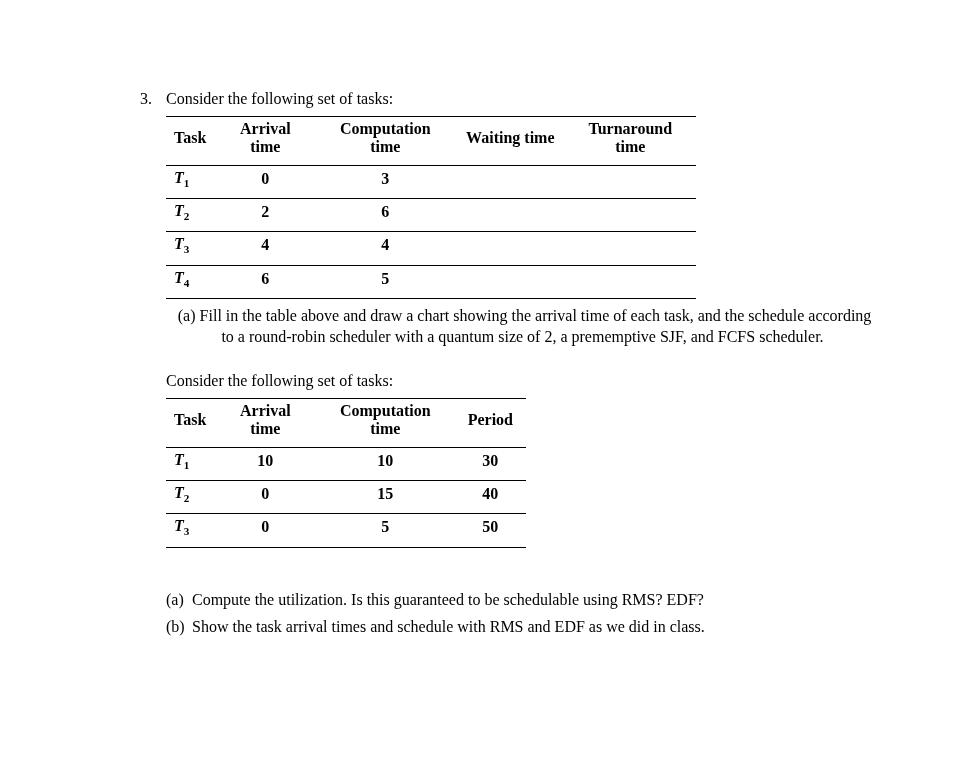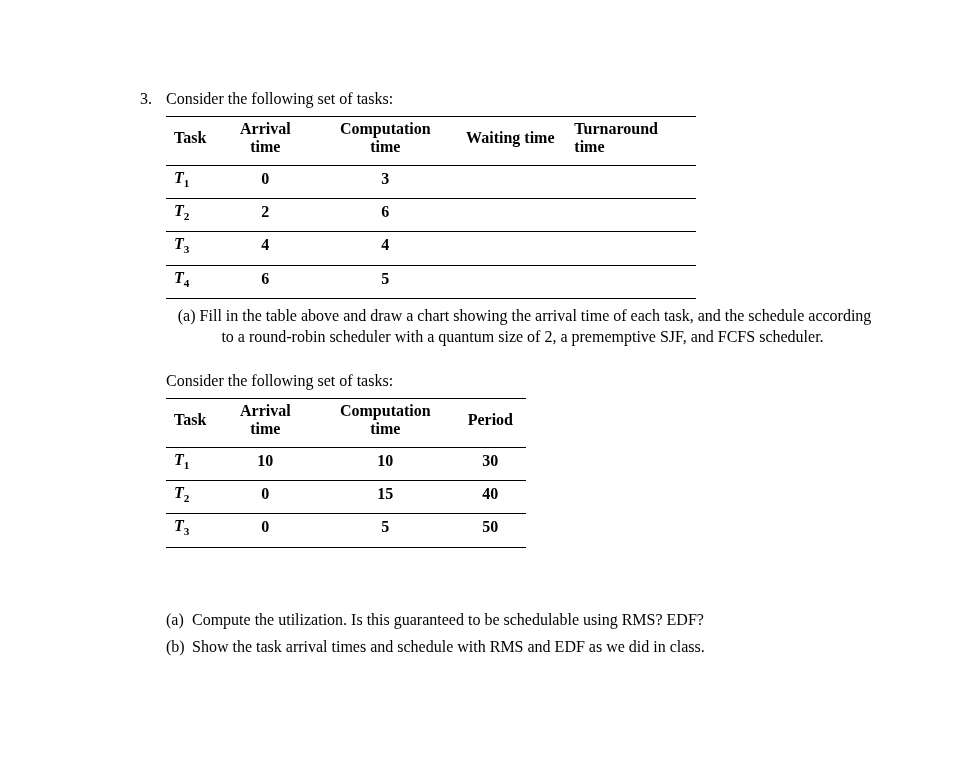--- a/index.html
+++ b/index.html
@@ -45,40 +45,40 @@
     .sp-label { display: inline-block; width: 26px; }
     .sp-text { }
     .t1-arr  { width: 100px; }
     .t1-comp { width: 140px; }
     .t1-wait { width: 110px; }
     .t1-turn { width: 130px; }
     .t2-arr  { width: 100px; }
     .t2-comp { width: 140px; }
     .t2-per  { width: 70px; }
     .second-lead { margin-top: 24px; margin-bottom: 8px; }
-    .subparts2 { list-style: none; margin-top: 60px; }
+    .subparts2 { list-style: none; margin-top: 40px; }
     .subparts2 li { margin-bottom: 4px; line-height: 1.45; }
   </style>
 </head>
 <body>
 
 <div class="problem">
   <div class="num">3.</div>
   <div class="body">
 
     <p class="lead">Consider the following set of tasks:</p>
 
     <table>
       <thead>
         <tr>
           <th class="task-col">Task</th>
           <th class="t1-arr" style="text-align:center">Arrival time</th>
           <th class="t1-comp" style="text-align:center">Computation time</th>
           <th class="t1-wait" style="text-align:center">Waiting time</th>
-          <th class="t1-turn" style="">Turnaround time</th>
+          <th class="t1-turn" style="text-align:center">Turnaround time</th>
         </tr>
       </thead>
       <tbody id="t1body">
           <tr>
             <td class="task-col"><span class="tname">T</span><span class="sub">1</span></td>
             <td>0</td>
             <td>3</td>
             <td></td>
             <td></td>
           </tr>

